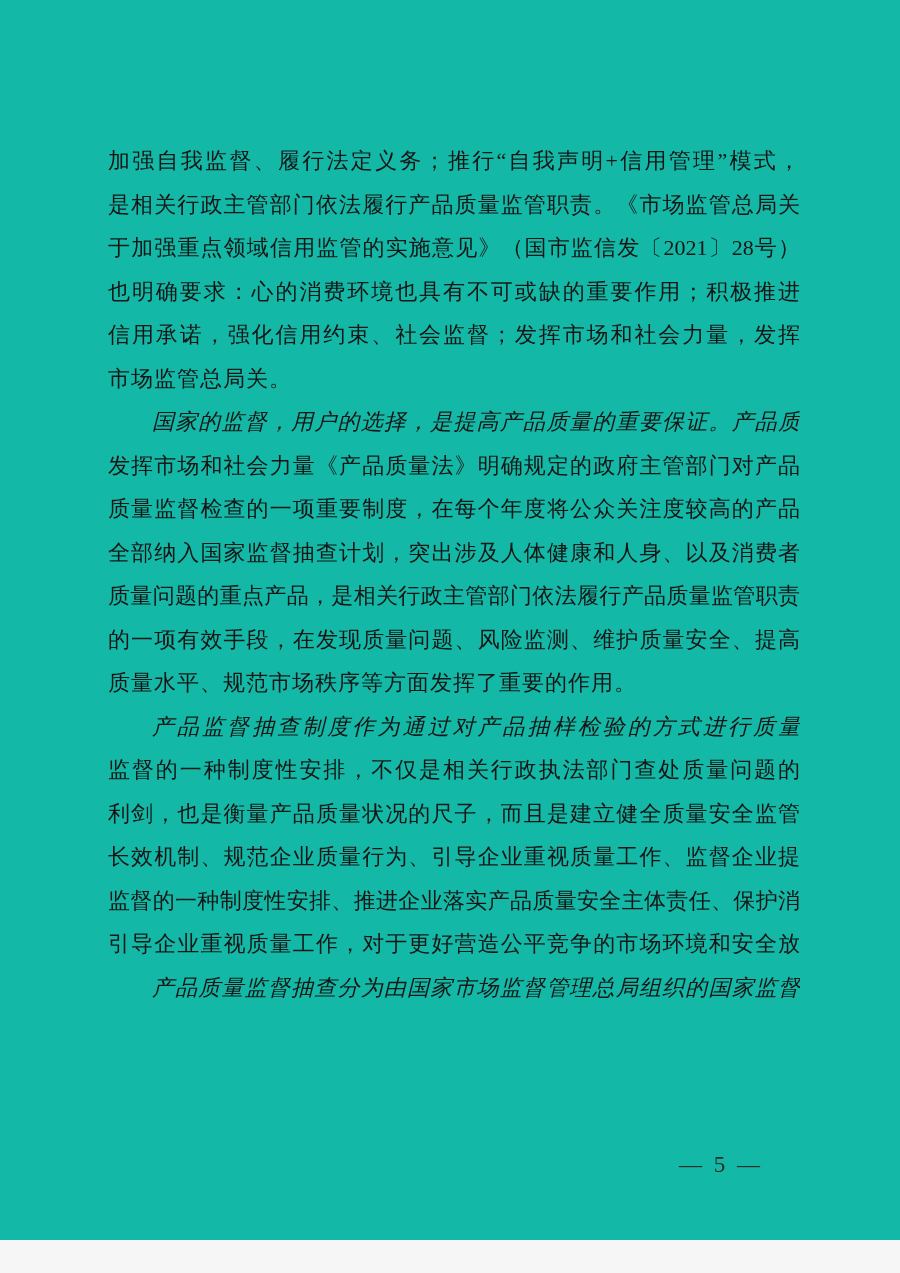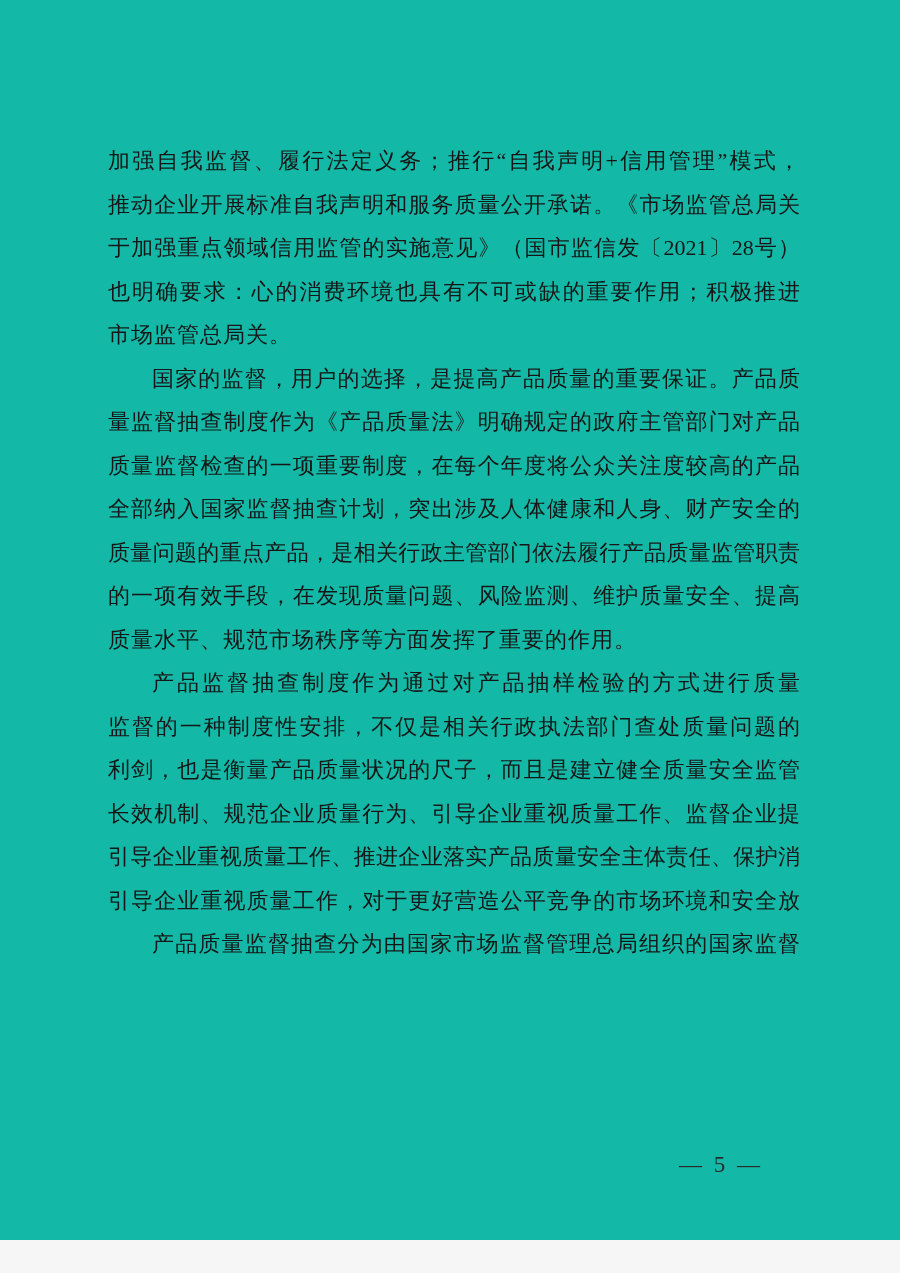--- a/index.html
+++ b/index.html
@@ -34,20 +34,21 @@
   }
   .text-line {
     height: 43.5px;
     text-align: justify;
     text-align-last: justify;
     text-justify: inter-character;
     overflow: hidden;
   }
   .text-line.indent {
     text-indent: 44px;
+    font-style: italic;
   }
   .text-line.end {
     text-align-last: left;
     letter-spacing: 1px;
   }
   .page-number {
     position: absolute;
     top: 1150px;
     right: 137px;
     font-size: 23px;
@@ -57,40 +58,41 @@
     white-space: nowrap;
   }
 </style>
 </head>
 <body>
 
 <div class="page">
   <div class="doc-body">
       <div class="paragraph">
         <div class="text-line">加强自我监督、履行法定义务；推行“自我声明+信用管理”模式，</div>
-        <div class="text-line">推动企业开展标准自我声明和服务质量公开承诺。《市场监管总局关</div>
+        <div class="text-line">是相关行政主管部门依法履行产品质量监管职责。《市场监管总局关</div>
         <div class="text-line">于加强重点领域信用监管的实施意见》（国市监信发〔2021〕28号）</div>
         <div class="text-line">也明确要求：心的消费环境也具有不可或缺的重要作用；积极推进</div>
+        <div class="text-line">信用承诺，强化信用约束、社会监督；发挥市场和社会力量，发挥</div>
         <div class="text-line end">市场监管总局关。</div>
       </div>
       <div class="paragraph">
         <div class="text-line indent">国家的监督，用户的选择，是提高产品质量的重要保证。产品质</div>
-        <div class="text-line">量监督抽查制度作为《产品质量法》明确规定的政府主管部门对产品</div>
+        <div class="text-line">发挥市场和社会力量《产品质量法》明确规定的政府主管部门对产品</div>
         <div class="text-line">质量监督检查的一项重要制度，在每个年度将公众关注度较高的产品</div>
-        <div class="text-line">全部纳入国家监督抽查计划，突出涉及人体健康和人身、财产安全的</div>
+        <div class="text-line">全部纳入国家监督抽查计划，突出涉及人体健康和人身、以及消费者</div>
         <div class="text-line">质量问题的重点产品，是相关行政主管部门依法履行产品质量监管职责</div>
         <div class="text-line">的一项有效手段，在发现质量问题、风险监测、维护质量安全、提高</div>
         <div class="text-line end">质量水平、规范市场秩序等方面发挥了重要的作用。</div>
       </div>
       <div class="paragraph">
         <div class="text-line indent">产品监督抽查制度作为通过对产品抽样检验的方式进行质量</div>
         <div class="text-line">监督的一种制度性安排，不仅是相关行政执法部门查处质量问题的</div>
         <div class="text-line">利剑，也是衡量产品质量状况的尺子，而且是建立健全质量安全监管</div>
         <div class="text-line">长效机制、规范企业质量行为、引导企业重视质量工作、监督企业提</div>
-        <div class="text-line">引导企业重视质量工作、推进企业落实产品质量安全主体责任、保护消</div>
+        <div class="text-line">监督的一种制度性安排、推进企业落实产品质量安全主体责任、保护消</div>
         <div class="text-line">引导企业重视质量工作，对于更好营造公平竞争的市场环境和安全放</div>
       </div>
       <div class="paragraph">
         <div class="text-line indent">产品质量监督抽查分为由国家市场监督管理总局组织的国家监督</div>
       </div>
     </div>
   <div class="page-number">— 5 —</div>
 </div>
 
 </body></html>

